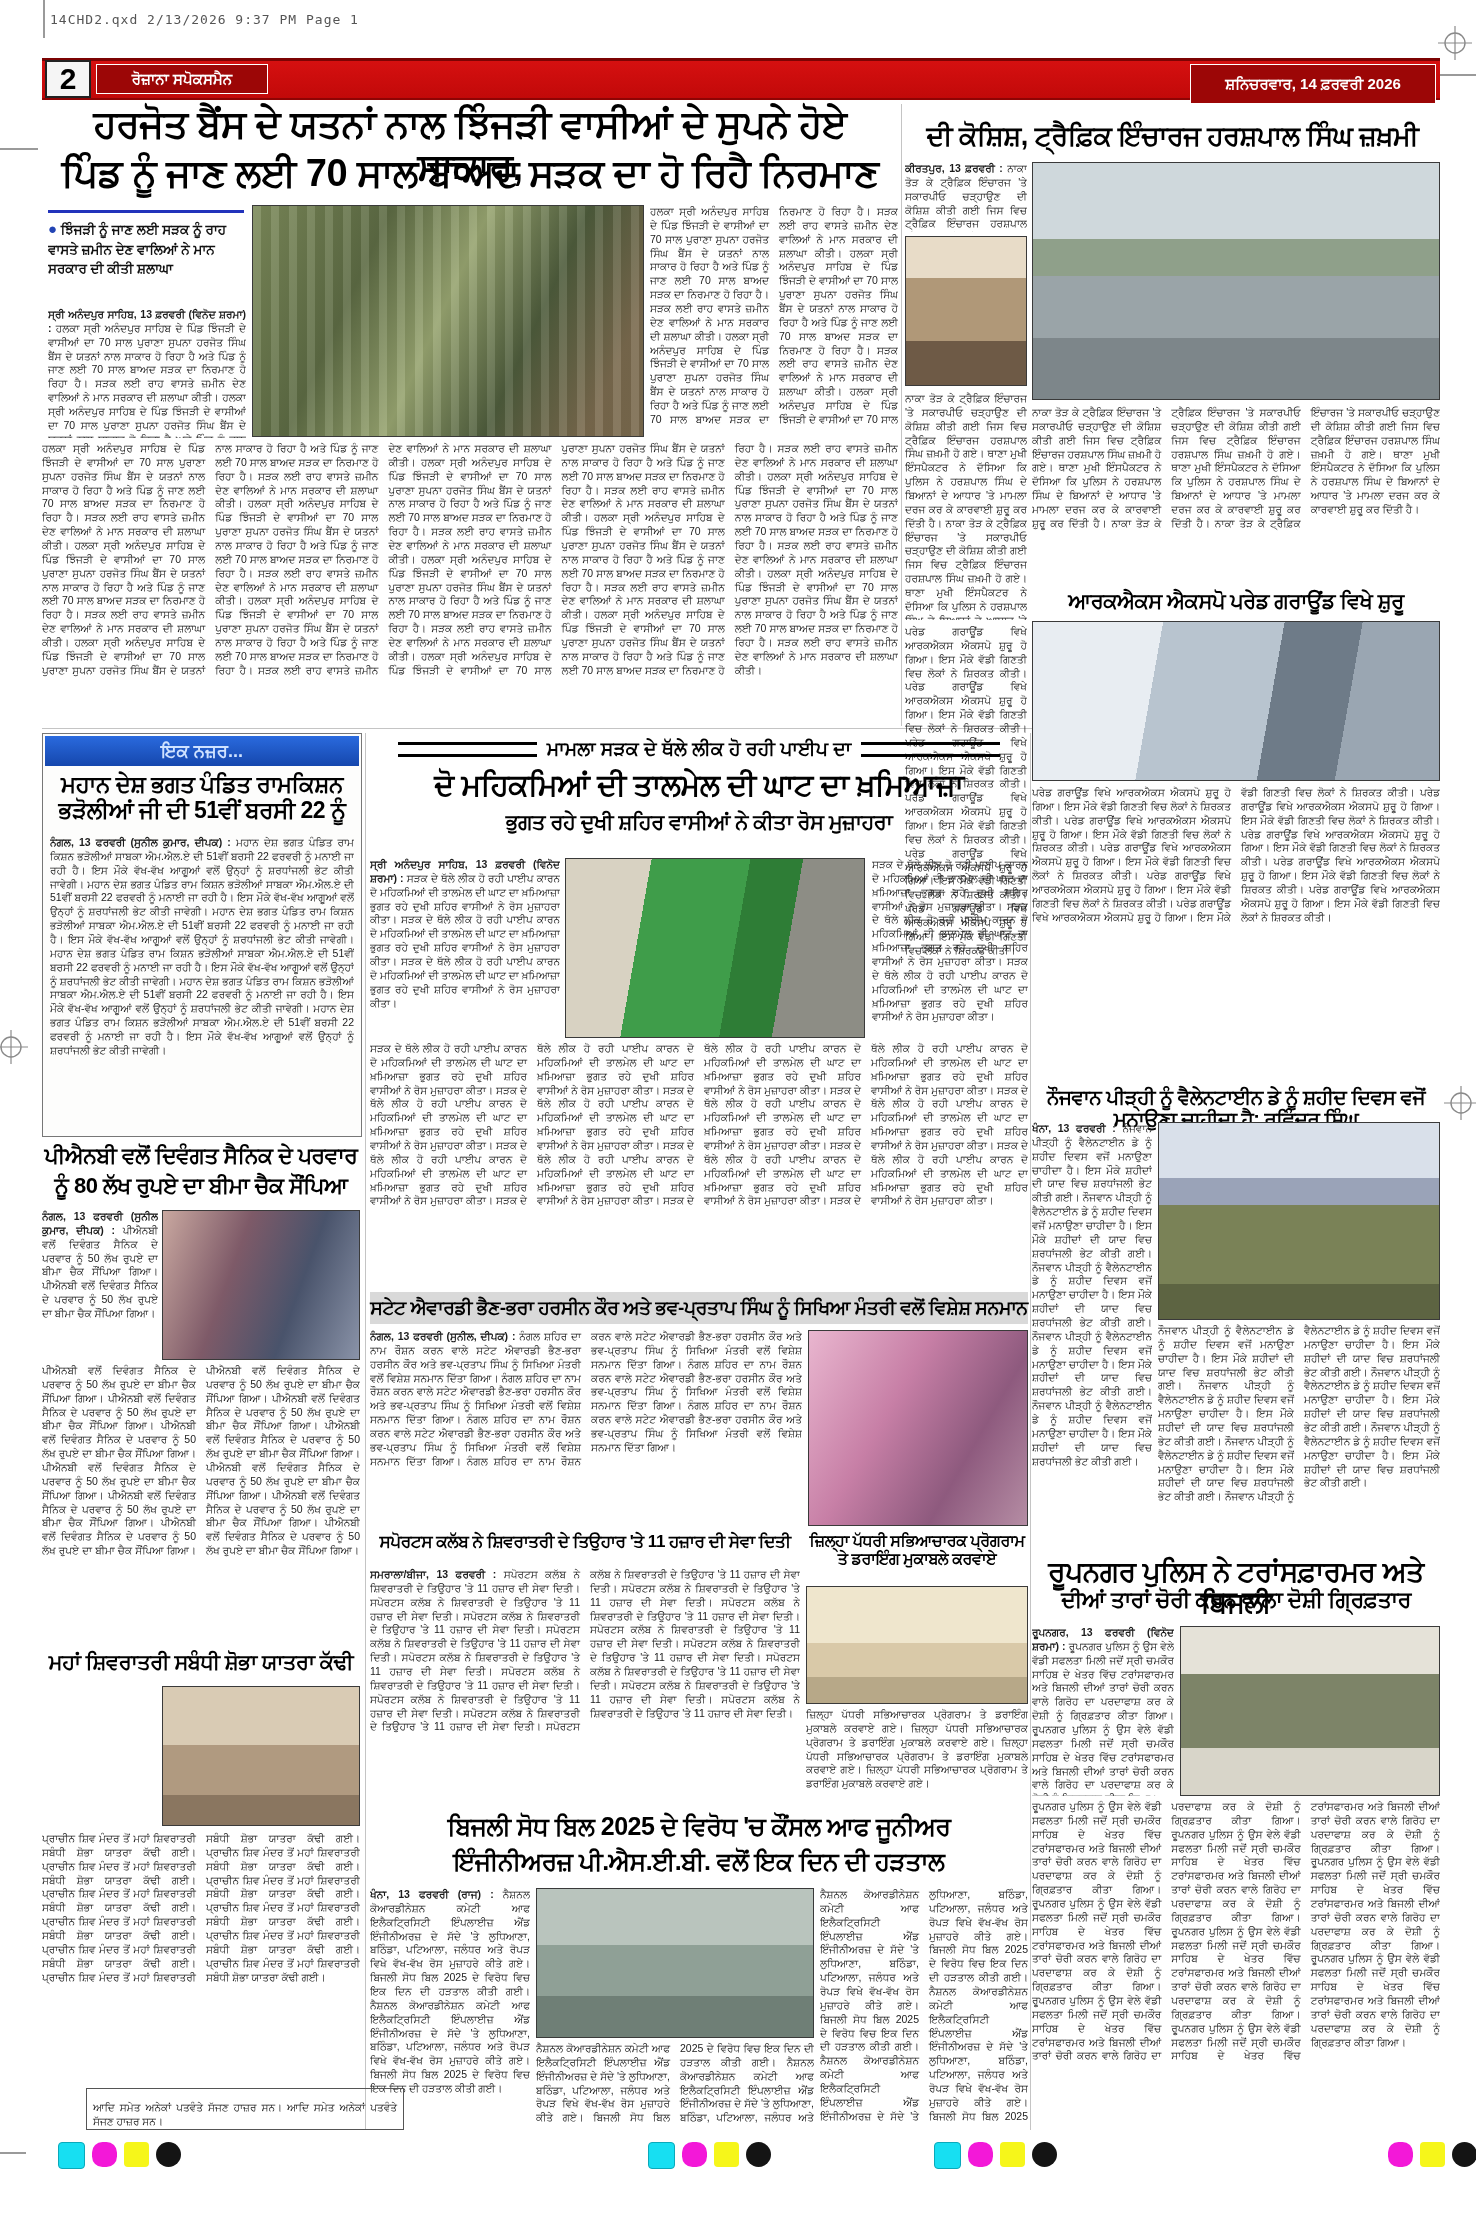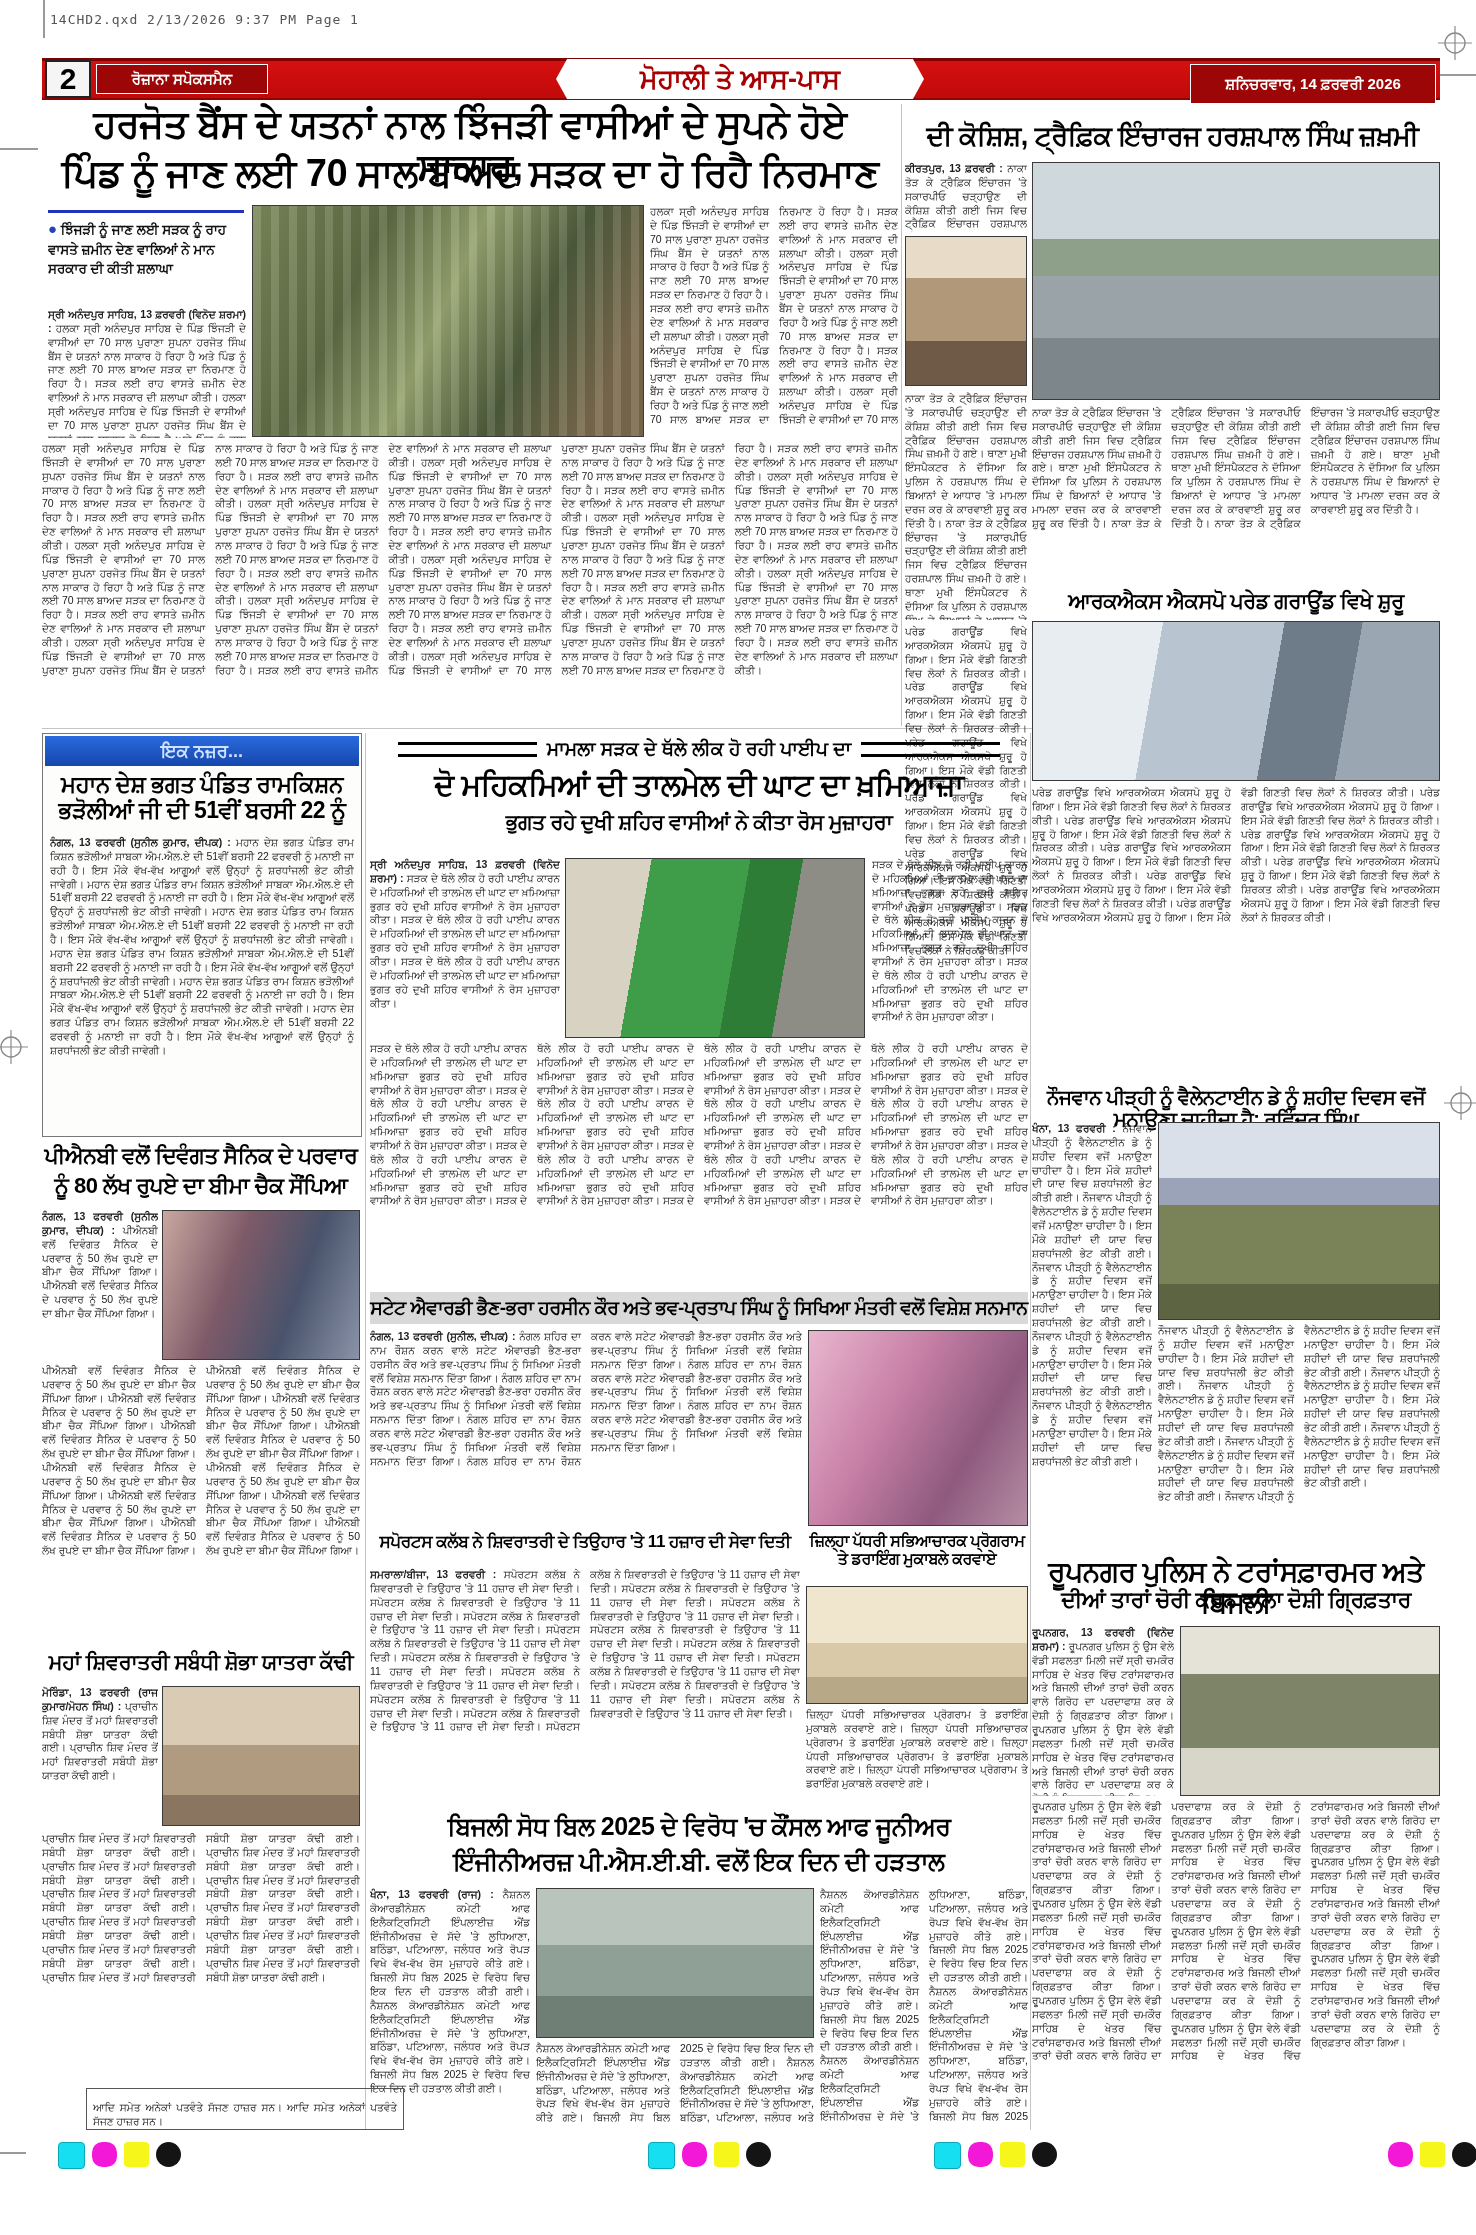--- a/index.html
+++ b/index.html
@@ -88,21 +88,20 @@
     <svg class="regsvg" width="34" height="34">
         <circle cx="17" cy="17" r="10" fill="none" stroke="#8a8a8a" stroke-width="1.4"></circle>
         <line x1="0" y1="17" x2="34" y2="17" stroke="#8a8a8a" stroke-width="1.2"></line>
         <line x1="17" y1="0" x2="17" y2="34" stroke="#8a8a8a" stroke-width="1.2"></line>
       </svg>
   </div>
 
   <div class="abs band" style="left:42px;top:58px;width:1398px;height:42px;"></div>
   <div class="abs pagenum" style="left:45px;top:60px;width:46px;height:38px;">2</div>
   <div class="abs redbox" style="left:96px;top:64px;width:172px;height:30px;font-size:15px;">ਰੋਜ਼ਾਨਾ ਸਪੋਕਸਮੈਨ</div>
-  <div class="abs centerlabel" style="left:556px;top:59px;width:368px;height:40px;font-size:27px;">ਮੋਹਾਲੀ ਤੇ ਆਸ-ਪਾਸ</div>
   <div class="abs redbox" style="left:1190px;top:64px;width:246px;height:40px;font-size:15px;">ਸ਼ਨਿਚਰਵਾਰ, 14 ਫ਼ਰਵਰੀ 2026</div>
 
   <div class="abs hairline" style="left:901px;top:104px;width:1px;height:622px;background:#c4c4c4;"></div>
   <div class="abs hairline" style="left:42px;top:728px;width:1398px;height:1px;background:#c4c4c4;"></div>
   <div class="abs hairline" style="left:365px;top:733px;width:1px;height:1397px;background:#c4c4c4;"></div>
   <div class="abs hairline" style="left:1030px;top:733px;width:1px;height:1397px;background:#c4c4c4;"></div>
 
   <div class="abs hl" style="left:42px;top:103px;width:856px;height:48px;font-size:38px;">ਹਰਜੋਤ ਬੈਂਸ ਦੇ ਯਤਨਾਂ ਨਾਲ ਝਿੰਜੜੀ ਵਾਸੀਆਂ ਦੇ ਸੁਪਨੇ ਹੋਏ ਸਾਕਾਰ,</div>
   <div class="abs hl" style="left:42px;top:152px;width:856px;height:48px;font-size:38px;">ਪਿੰਡ ਨੂੰ ਜਾਣ ਲਈ 70 ਸਾਲ ਬਾਅਦ ਸੜਕ ਦਾ ਹੋ ਰਿਹੈ ਨਿਰਮਾਣ</div>
   <div class="abs bluerule" style="left:48px;top:210px;width:196px;"></div>
@@ -169,21 +168,20 @@
   <div class="abs photo ph-police" style="left:1180px;top:1626px;width:260px;height:170px;"></div>
   <div class="abs body-text cols3 clip" style="left:1032px;top:1800px;width:408px;height:328px;">ਰੂਪਨਗਰ ਪੁਲਿਸ ਨੂੰ ਉਸ ਵੇਲੇ ਵੱਡੀ ਸਫਲਤਾ ਮਿਲੀ ਜਦੋਂ ਸ੍ਰੀ ਚਮਕੌਰ ਸਾਹਿਬ ਦੇ ਖੇਤਰ ਵਿੱਚ ਟਰਾਂਸਫਾਰਮਰ ਅਤੇ ਬਿਜਲੀ ਦੀਆਂ ਤਾਰਾਂ ਚੋਰੀ ਕਰਨ ਵਾਲੇ ਗਿਰੋਹ ਦਾ ਪਰਦਾਫਾਸ਼ ਕਰ ਕੇ ਦੋਸ਼ੀ ਨੂੰ ਗ੍ਰਿਫ਼ਤਾਰ ਕੀਤਾ ਗਿਆ। ਰੂਪਨਗਰ ਪੁਲਿਸ ਨੂੰ ਉਸ ਵੇਲੇ ਵੱਡੀ ਸਫਲਤਾ ਮਿਲੀ ਜਦੋਂ ਸ੍ਰੀ ਚਮਕੌਰ ਸਾਹਿਬ ਦੇ ਖੇਤਰ ਵਿੱਚ ਟਰਾਂਸਫਾਰਮਰ ਅਤੇ ਬਿਜਲੀ ਦੀਆਂ ਤਾਰਾਂ ਚੋਰੀ ਕਰਨ ਵਾਲੇ ਗਿਰੋਹ ਦਾ ਪਰਦਾਫਾਸ਼ ਕਰ ਕੇ ਦੋਸ਼ੀ ਨੂੰ ਗ੍ਰਿਫ਼ਤਾਰ ਕੀਤਾ ਗਿਆ। ਰੂਪਨਗਰ ਪੁਲਿਸ ਨੂੰ ਉਸ ਵੇਲੇ ਵੱਡੀ ਸਫਲਤਾ ਮਿਲੀ ਜਦੋਂ ਸ੍ਰੀ ਚਮਕੌਰ ਸਾਹਿਬ ਦੇ ਖੇਤਰ ਵਿੱਚ ਟਰਾਂਸਫਾਰਮਰ ਅਤੇ ਬਿਜਲੀ ਦੀਆਂ ਤਾਰਾਂ ਚੋਰੀ ਕਰਨ ਵਾਲੇ ਗਿਰੋਹ ਦਾ ਪਰਦਾਫਾਸ਼ ਕਰ ਕੇ ਦੋਸ਼ੀ ਨੂੰ ਗ੍ਰਿਫ਼ਤਾਰ ਕੀਤਾ ਗਿਆ। ਰੂਪਨਗਰ ਪੁਲਿਸ ਨੂੰ ਉਸ ਵੇਲੇ ਵੱਡੀ ਸਫਲਤਾ ਮਿਲੀ ਜਦੋਂ ਸ੍ਰੀ ਚਮਕੌਰ ਸਾਹਿਬ ਦੇ ਖੇਤਰ ਵਿੱਚ ਟਰਾਂਸਫਾਰਮਰ ਅਤੇ ਬਿਜਲੀ ਦੀਆਂ ਤਾਰਾਂ ਚੋਰੀ ਕਰਨ ਵਾਲੇ ਗਿਰੋਹ ਦਾ ਪਰਦਾਫਾਸ਼ ਕਰ ਕੇ ਦੋਸ਼ੀ ਨੂੰ ਗ੍ਰਿਫ਼ਤਾਰ ਕੀਤਾ ਗਿਆ। ਰੂਪਨਗਰ ਪੁਲਿਸ ਨੂੰ ਉਸ ਵੇਲੇ ਵੱਡੀ ਸਫਲਤਾ ਮਿਲੀ ਜਦੋਂ ਸ੍ਰੀ ਚਮਕੌਰ ਸਾਹਿਬ ਦੇ ਖੇਤਰ ਵਿੱਚ ਟਰਾਂਸਫਾਰਮਰ ਅਤੇ ਬਿਜਲੀ ਦੀਆਂ ਤਾਰਾਂ ਚੋਰੀ ਕਰਨ ਵਾਲੇ ਗਿਰੋਹ ਦਾ ਪਰਦਾਫਾਸ਼ ਕਰ ਕੇ ਦੋਸ਼ੀ ਨੂੰ ਗ੍ਰਿਫ਼ਤਾਰ ਕੀਤਾ ਗਿਆ। ਰੂਪਨਗਰ ਪੁਲਿਸ ਨੂੰ ਉਸ ਵੇਲੇ ਵੱਡੀ ਸਫਲਤਾ ਮਿਲੀ ਜਦੋਂ ਸ੍ਰੀ ਚਮਕੌਰ ਸਾਹਿਬ ਦੇ ਖੇਤਰ ਵਿੱਚ ਟਰਾਂਸਫਾਰਮਰ ਅਤੇ ਬਿਜਲੀ ਦੀਆਂ ਤਾਰਾਂ ਚੋਰੀ ਕਰਨ ਵਾਲੇ ਗਿਰੋਹ ਦਾ ਪਰਦਾਫਾਸ਼ ਕਰ ਕੇ ਦੋਸ਼ੀ ਨੂੰ ਗ੍ਰਿਫ਼ਤਾਰ ਕੀਤਾ ਗਿਆ। ਰੂਪਨਗਰ ਪੁਲਿਸ ਨੂੰ ਉਸ ਵੇਲੇ ਵੱਡੀ ਸਫਲਤਾ ਮਿਲੀ ਜਦੋਂ ਸ੍ਰੀ ਚਮਕੌਰ ਸਾਹਿਬ ਦੇ ਖੇਤਰ ਵਿੱਚ ਟਰਾਂਸਫਾਰਮਰ ਅਤੇ ਬਿਜਲੀ ਦੀਆਂ ਤਾਰਾਂ ਚੋਰੀ ਕਰਨ ਵਾਲੇ ਗਿਰੋਹ ਦਾ ਪਰਦਾਫਾਸ਼ ਕਰ ਕੇ ਦੋਸ਼ੀ ਨੂੰ ਗ੍ਰਿਫ਼ਤਾਰ ਕੀਤਾ ਗਿਆ। ਰੂਪਨਗਰ ਪੁਲਿਸ ਨੂੰ ਉਸ ਵੇਲੇ ਵੱਡੀ ਸਫਲਤਾ ਮਿਲੀ ਜਦੋਂ ਸ੍ਰੀ ਚਮਕੌਰ ਸਾਹਿਬ ਦੇ ਖੇਤਰ ਵਿੱਚ ਟਰਾਂਸਫਾਰਮਰ ਅਤੇ ਬਿਜਲੀ ਦੀਆਂ ਤਾਰਾਂ ਚੋਰੀ ਕਰਨ ਵਾਲੇ ਗਿਰੋਹ ਦਾ ਪਰਦਾਫਾਸ਼ ਕਰ ਕੇ ਦੋਸ਼ੀ ਨੂੰ ਗ੍ਰਿਫ਼ਤਾਰ ਕੀਤਾ ਗਿਆ।</div>
 
   <div class="abs hl" style="left:42px;top:1144px;width:318px;height:30px;font-size:22px;">ਪੀਐਨਬੀ ਵਲੋਂ ਦਿਵੰਗਤ ਸੈਨਿਕ ਦੇ ਪਰਵਾਰ</div>
   <div class="abs hl" style="left:42px;top:1174px;width:318px;height:30px;font-size:22px;">ਨੂੰ 80 ਲੱਖ ਰੁਪਏ ਦਾ ਬੀਮਾ ਚੈਕ ਸੌਂਪਿਆ</div>
   <div class="abs body-text clip" style="left:42px;top:1210px;width:116px;height:150px;"><span class="dl">ਨੰਗਲ, 13 ਫਰਵਰੀ (ਸੁਨੀਲ ਕੁਮਾਰ, ਦੀਪਕ) :</span> <span>ਪੀਐਨਬੀ ਵਲੋਂ ਦਿਵੰਗਤ ਸੈਨਿਕ ਦੇ ਪਰਵਾਰ ਨੂੰ 50 ਲੱਖ ਰੁਪਏ ਦਾ ਬੀਮਾ ਚੈਕ ਸੌਂਪਿਆ ਗਿਆ। ਪੀਐਨਬੀ ਵਲੋਂ ਦਿਵੰਗਤ ਸੈਨਿਕ ਦੇ ਪਰਵਾਰ ਨੂੰ 50 ਲੱਖ ਰੁਪਏ ਦਾ ਬੀਮਾ ਚੈਕ ਸੌਂਪਿਆ ਗਿਆ।</span></div>
   <div class="abs photo ph-cheque" style="left:162px;top:1210px;width:198px;height:150px;"></div>
   <div class="abs body-text cols2 clip" style="left:42px;top:1364px;width:318px;height:282px;">ਪੀਐਨਬੀ ਵਲੋਂ ਦਿਵੰਗਤ ਸੈਨਿਕ ਦੇ ਪਰਵਾਰ ਨੂੰ 50 ਲੱਖ ਰੁਪਏ ਦਾ ਬੀਮਾ ਚੈਕ ਸੌਂਪਿਆ ਗਿਆ। ਪੀਐਨਬੀ ਵਲੋਂ ਦਿਵੰਗਤ ਸੈਨਿਕ ਦੇ ਪਰਵਾਰ ਨੂੰ 50 ਲੱਖ ਰੁਪਏ ਦਾ ਬੀਮਾ ਚੈਕ ਸੌਂਪਿਆ ਗਿਆ। ਪੀਐਨਬੀ ਵਲੋਂ ਦਿਵੰਗਤ ਸੈਨਿਕ ਦੇ ਪਰਵਾਰ ਨੂੰ 50 ਲੱਖ ਰੁਪਏ ਦਾ ਬੀਮਾ ਚੈਕ ਸੌਂਪਿਆ ਗਿਆ। ਪੀਐਨਬੀ ਵਲੋਂ ਦਿਵੰਗਤ ਸੈਨਿਕ ਦੇ ਪਰਵਾਰ ਨੂੰ 50 ਲੱਖ ਰੁਪਏ ਦਾ ਬੀਮਾ ਚੈਕ ਸੌਂਪਿਆ ਗਿਆ। ਪੀਐਨਬੀ ਵਲੋਂ ਦਿਵੰਗਤ ਸੈਨਿਕ ਦੇ ਪਰਵਾਰ ਨੂੰ 50 ਲੱਖ ਰੁਪਏ ਦਾ ਬੀਮਾ ਚੈਕ ਸੌਂਪਿਆ ਗਿਆ। ਪੀਐਨਬੀ ਵਲੋਂ ਦਿਵੰਗਤ ਸੈਨਿਕ ਦੇ ਪਰਵਾਰ ਨੂੰ 50 ਲੱਖ ਰੁਪਏ ਦਾ ਬੀਮਾ ਚੈਕ ਸੌਂਪਿਆ ਗਿਆ। ਪੀਐਨਬੀ ਵਲੋਂ ਦਿਵੰਗਤ ਸੈਨਿਕ ਦੇ ਪਰਵਾਰ ਨੂੰ 50 ਲੱਖ ਰੁਪਏ ਦਾ ਬੀਮਾ ਚੈਕ ਸੌਂਪਿਆ ਗਿਆ। ਪੀਐਨਬੀ ਵਲੋਂ ਦਿਵੰਗਤ ਸੈਨਿਕ ਦੇ ਪਰਵਾਰ ਨੂੰ 50 ਲੱਖ ਰੁਪਏ ਦਾ ਬੀਮਾ ਚੈਕ ਸੌਂਪਿਆ ਗਿਆ। ਪੀਐਨਬੀ ਵਲੋਂ ਦਿਵੰਗਤ ਸੈਨਿਕ ਦੇ ਪਰਵਾਰ ਨੂੰ 50 ਲੱਖ ਰੁਪਏ ਦਾ ਬੀਮਾ ਚੈਕ ਸੌਂਪਿਆ ਗਿਆ। ਪੀਐਨਬੀ ਵਲੋਂ ਦਿਵੰਗਤ ਸੈਨਿਕ ਦੇ ਪਰਵਾਰ ਨੂੰ 50 ਲੱਖ ਰੁਪਏ ਦਾ ਬੀਮਾ ਚੈਕ ਸੌਂਪਿਆ ਗਿਆ। ਪੀਐਨਬੀ ਵਲੋਂ ਦਿਵੰਗਤ ਸੈਨਿਕ ਦੇ ਪਰਵਾਰ ਨੂੰ 50 ਲੱਖ ਰੁਪਏ ਦਾ ਬੀਮਾ ਚੈਕ ਸੌਂਪਿਆ ਗਿਆ। ਪੀਐਨਬੀ ਵਲੋਂ ਦਿਵੰਗਤ ਸੈਨਿਕ ਦੇ ਪਰਵਾਰ ਨੂੰ 50 ਲੱਖ ਰੁਪਏ ਦਾ ਬੀਮਾ ਚੈਕ ਸੌਂਪਿਆ ਗਿਆ।</div>
 
   <div class="abs hl" style="left:42px;top:1650px;width:318px;height:30px;font-size:21px;">ਮਹਾਂ ਸ਼ਿਵਰਾਤਰੀ ਸਬੰਧੀ ਸ਼ੋਭਾ ਯਾਤਰਾ ਕੱਢੀ</div>
-  <div class="abs body-text clip" style="left:42px;top:1686px;width:116px;height:140px;"><span class="dl">ਮੋਰਿੰਡਾ, 13 ਫਰਵਰੀ (ਰਾਜ ਕੁਮਾਰ/ਮੋਹਨ ਸਿੰਘ) :</span> <span>ਪ੍ਰਾਚੀਨ ਸ਼ਿਵ ਮੰਦਰ ਤੋਂ ਮਹਾਂ ਸ਼ਿਵਰਾਤਰੀ ਸਬੰਧੀ ਸ਼ੋਭਾ ਯਾਤਰਾ ਕੱਢੀ ਗਈ। ਪ੍ਰਾਚੀਨ ਸ਼ਿਵ ਮੰਦਰ ਤੋਂ ਮਹਾਂ ਸ਼ਿਵਰਾਤਰੀ ਸਬੰਧੀ ਸ਼ੋਭਾ ਯਾਤਰਾ ਕੱਢੀ ਗਈ।</span></div>
   <div class="abs photo ph-procession" style="left:162px;top:1686px;width:198px;height:140px;"></div>
   <div class="abs body-text cols2 clip" style="left:42px;top:1832px;width:318px;height:250px;">ਪ੍ਰਾਚੀਨ ਸ਼ਿਵ ਮੰਦਰ ਤੋਂ ਮਹਾਂ ਸ਼ਿਵਰਾਤਰੀ ਸਬੰਧੀ ਸ਼ੋਭਾ ਯਾਤਰਾ ਕੱਢੀ ਗਈ। ਪ੍ਰਾਚੀਨ ਸ਼ਿਵ ਮੰਦਰ ਤੋਂ ਮਹਾਂ ਸ਼ਿਵਰਾਤਰੀ ਸਬੰਧੀ ਸ਼ੋਭਾ ਯਾਤਰਾ ਕੱਢੀ ਗਈ। ਪ੍ਰਾਚੀਨ ਸ਼ਿਵ ਮੰਦਰ ਤੋਂ ਮਹਾਂ ਸ਼ਿਵਰਾਤਰੀ ਸਬੰਧੀ ਸ਼ੋਭਾ ਯਾਤਰਾ ਕੱਢੀ ਗਈ। ਪ੍ਰਾਚੀਨ ਸ਼ਿਵ ਮੰਦਰ ਤੋਂ ਮਹਾਂ ਸ਼ਿਵਰਾਤਰੀ ਸਬੰਧੀ ਸ਼ੋਭਾ ਯਾਤਰਾ ਕੱਢੀ ਗਈ। ਪ੍ਰਾਚੀਨ ਸ਼ਿਵ ਮੰਦਰ ਤੋਂ ਮਹਾਂ ਸ਼ਿਵਰਾਤਰੀ ਸਬੰਧੀ ਸ਼ੋਭਾ ਯਾਤਰਾ ਕੱਢੀ ਗਈ। ਪ੍ਰਾਚੀਨ ਸ਼ਿਵ ਮੰਦਰ ਤੋਂ ਮਹਾਂ ਸ਼ਿਵਰਾਤਰੀ ਸਬੰਧੀ ਸ਼ੋਭਾ ਯਾਤਰਾ ਕੱਢੀ ਗਈ। ਪ੍ਰਾਚੀਨ ਸ਼ਿਵ ਮੰਦਰ ਤੋਂ ਮਹਾਂ ਸ਼ਿਵਰਾਤਰੀ ਸਬੰਧੀ ਸ਼ੋਭਾ ਯਾਤਰਾ ਕੱਢੀ ਗਈ। ਪ੍ਰਾਚੀਨ ਸ਼ਿਵ ਮੰਦਰ ਤੋਂ ਮਹਾਂ ਸ਼ਿਵਰਾਤਰੀ ਸਬੰਧੀ ਸ਼ੋਭਾ ਯਾਤਰਾ ਕੱਢੀ ਗਈ। ਪ੍ਰਾਚੀਨ ਸ਼ਿਵ ਮੰਦਰ ਤੋਂ ਮਹਾਂ ਸ਼ਿਵਰਾਤਰੀ ਸਬੰਧੀ ਸ਼ੋਭਾ ਯਾਤਰਾ ਕੱਢੀ ਗਈ। ਪ੍ਰਾਚੀਨ ਸ਼ਿਵ ਮੰਦਰ ਤੋਂ ਮਹਾਂ ਸ਼ਿਵਰਾਤਰੀ ਸਬੰਧੀ ਸ਼ੋਭਾ ਯਾਤਰਾ ਕੱਢੀ ਗਈ। ਪ੍ਰਾਚੀਨ ਸ਼ਿਵ ਮੰਦਰ ਤੋਂ ਮਹਾਂ ਸ਼ਿਵਰਾਤਰੀ ਸਬੰਧੀ ਸ਼ੋਭਾ ਯਾਤਰਾ ਕੱਢੀ ਗਈ।</div>
   <div class="abs notebox clip" style="left:42px;top:2088px;width:318px;height:42px;">ਆਦਿ ਸਮੇਤ ਅਨੇਕਾਂ ਪਤਵੰਤੇ ਸੱਜਣ ਹਾਜ਼ਰ ਸਨ। ਆਦਿ ਸਮੇਤ ਅਨੇਕਾਂ ਪਤਵੰਤੇ ਸੱਜਣ ਹਾਜ਼ਰ ਸਨ।</div>
 
   <div class="abs marks" style="left:58px;top:2142px;">
     <span class="mark mk-c"></span>
     <span class="mark mk-m"></span>
     <span class="mark mk-y"></span>
     <span class="mark mk-k"></span>
   </div>

